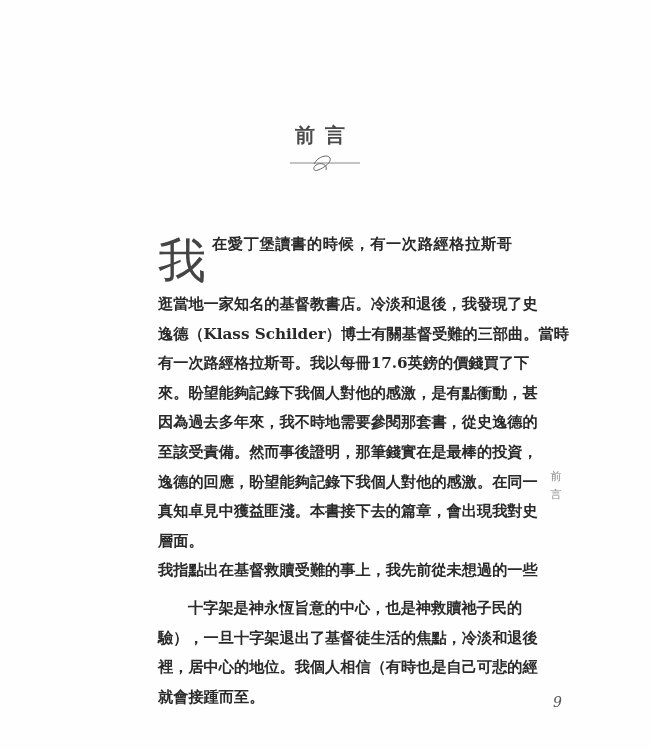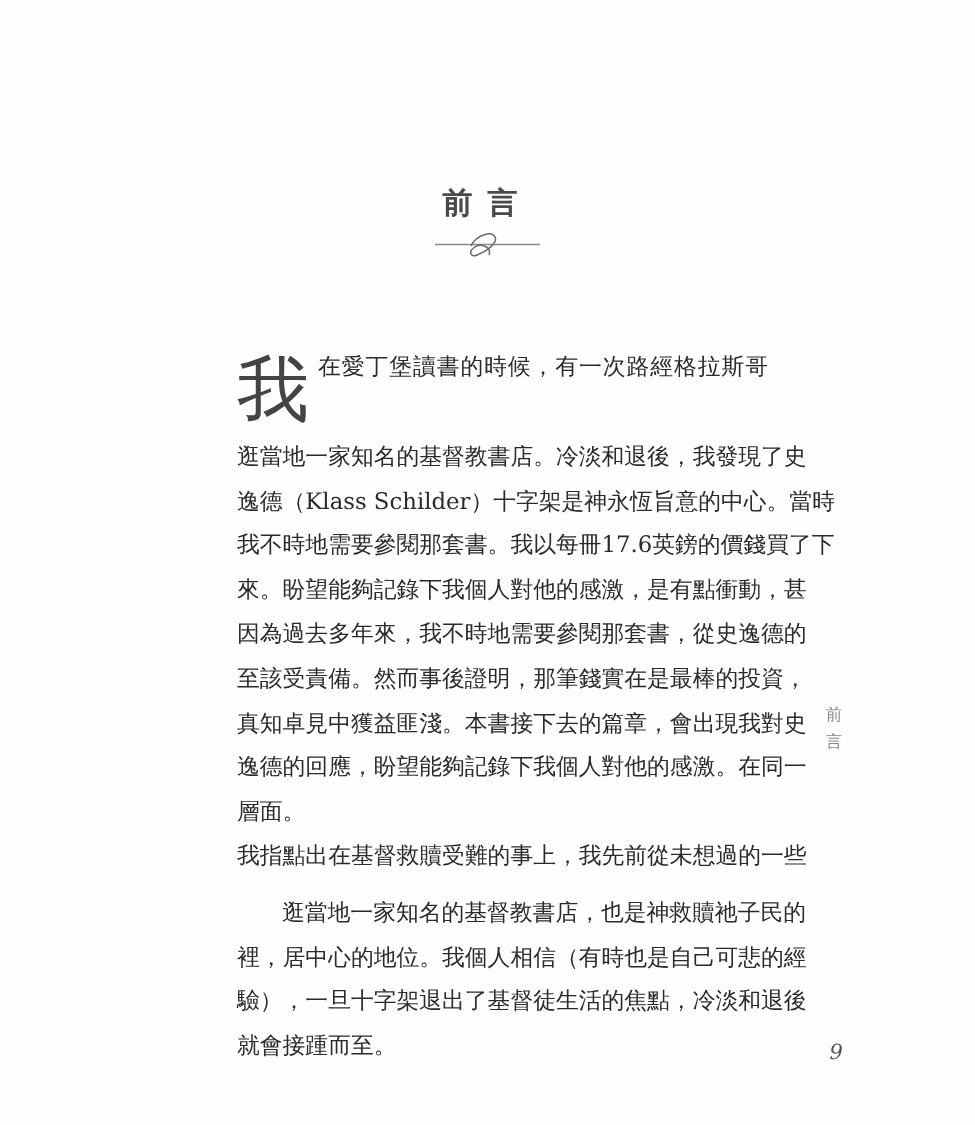--- a/index.html
+++ b/index.html
@@ -4,21 +4,21 @@
 <style>
   html, body { margin: 0; padding: 0; background: #fefefe; }
   body { width: 650px; height: 750px; position: relative; overflow: hidden;
          font-family: "DejaVu Serif", "Liberation Serif", serif; color: #2b2b2b; }
   .title { position: absolute; left: 0; width: 650px; top: 122px; text-align: center;
            font-family: "DejaVu Sans", sans-serif; font-weight: bold; font-size: 20px;
            letter-spacing: 10px; color: #4a4a4a; }
   .ornament { position: absolute; left: 288px; top: 150px; width: 74px; height: 26px; }
   .body-text { position: absolute; left: 158px; top: 230px; width: 354px;
                font-size: 15.2px; line-height: 29.6px; text-align: justify; color: #2a2a2a; }
-  .line { display: block; white-space: nowrap; height: 29.6px; text-align-last: justify; }
+  .line { display: block; white-space: nowrap; height: 29.6px; text-align-last: justify; font-weight: bold; }
   .line.last { text-align-last: left; }
   .dropcap { float: left; font-size: 48px; line-height: 52px; height: 56px; width: 54px;
              margin-top: 4px; color: #444; font-family: "DejaVu Serif", serif; }
   .indent { padding-left: 30px; }
   .first-lines .line { margin-left: 0; }
   .para2 { margin-top: 8px; }
   .running-head { position: absolute; left: 548px; top: 468px; width: 16px;
                   font-size: 11px; line-height: 18px; color: #8a8a8a; text-align: center;
                   font-family: "DejaVu Sans", sans-serif; }
   .page-number { position: absolute; left: 553px; top: 694px; font-size: 14px;
@@ -32,33 +32,33 @@
 <svg class="ornament" viewBox="0 0 74 26">
   <line x1="2" y1="13" x2="72" y2="13" stroke="#8a8a8a" stroke-width="1"></line>
   <path d="M26 14 C 30 6, 40 4, 42 8 C 44 12, 36 18, 30 20 C 26 22, 24 18, 28 15 C 32 12, 40 14, 38 20" fill="none" stroke="#6a6a6a" stroke-width="1"></path>
 </svg>
 
 <div class="body-text">
   <div class="first-lines">
     <span class="dropcap">我</span>
     <span class="line">在愛丁堡讀書的時候，有一次路經格拉斯哥</span>
     <span class="line" style="clear:both">逛當地一家知名的基督教書店。冷淡和退後，我發現了史</span>
-    <span class="line">逸德（Klass Schilder）十字架是神永恆旨意的中心。當時</span>
-    <span class="line">我不時地需要參閱那套書。我以每冊17.6英鎊的價錢買了下</span>
+    <span class="line">逸德（Klass Schilder）博士有關基督受難的三部曲。當時</span>
+    <span class="line">有一次路經格拉斯哥。我以每冊17.6英鎊的價錢買了下</span>
     <span class="line">來。盼望能夠記錄下我個人對他的感激，是有點衝動，甚</span>
     <span class="line">因為過去多年來，我不時地需要參閱那套書，從史逸德的</span>
     <span class="line">至該受責備。然而事後證明，那筆錢實在是最棒的投資，</span>
+    <span class="line">逸德的回應，盼望能夠記錄下我個人對他的感激。在同一</span>
     <span class="line">真知卓見中獲益匪淺。本書接下去的篇章，會出現我對史</span>
-    <span class="line">逸德的回應，盼望能夠記錄下我個人對他的感激。在同一</span>
     <span class="line last">層面。</span>
     <span class="line">我指點出在基督救贖受難的事上，我先前從未想過的一些</span>
   </div>
   <div class="para2">
-    <span class="line indent">逛當地一家知名的基督教書店，也是神救贖祂子民的</span>
+    <span class="line indent">十字架是神永恆旨意的中心，也是神救贖祂子民的</span>
+    <span class="line">驗），一旦十字架退出了基督徒生活的焦點，冷淡和退後</span>
     <span class="line">裡，居中心的地位。我個人相信（有時也是自己可悲的經</span>
-    <span class="line">驗），一旦十字架退出了基督徒生活的焦點，冷淡和退後</span>
     <span class="line last">就會接踵而至。</span>
   </div>
 </div>
 
 <div class="running-head">前言</div>
 
 <div class="page-number">9</div>
 
 </body></html>

